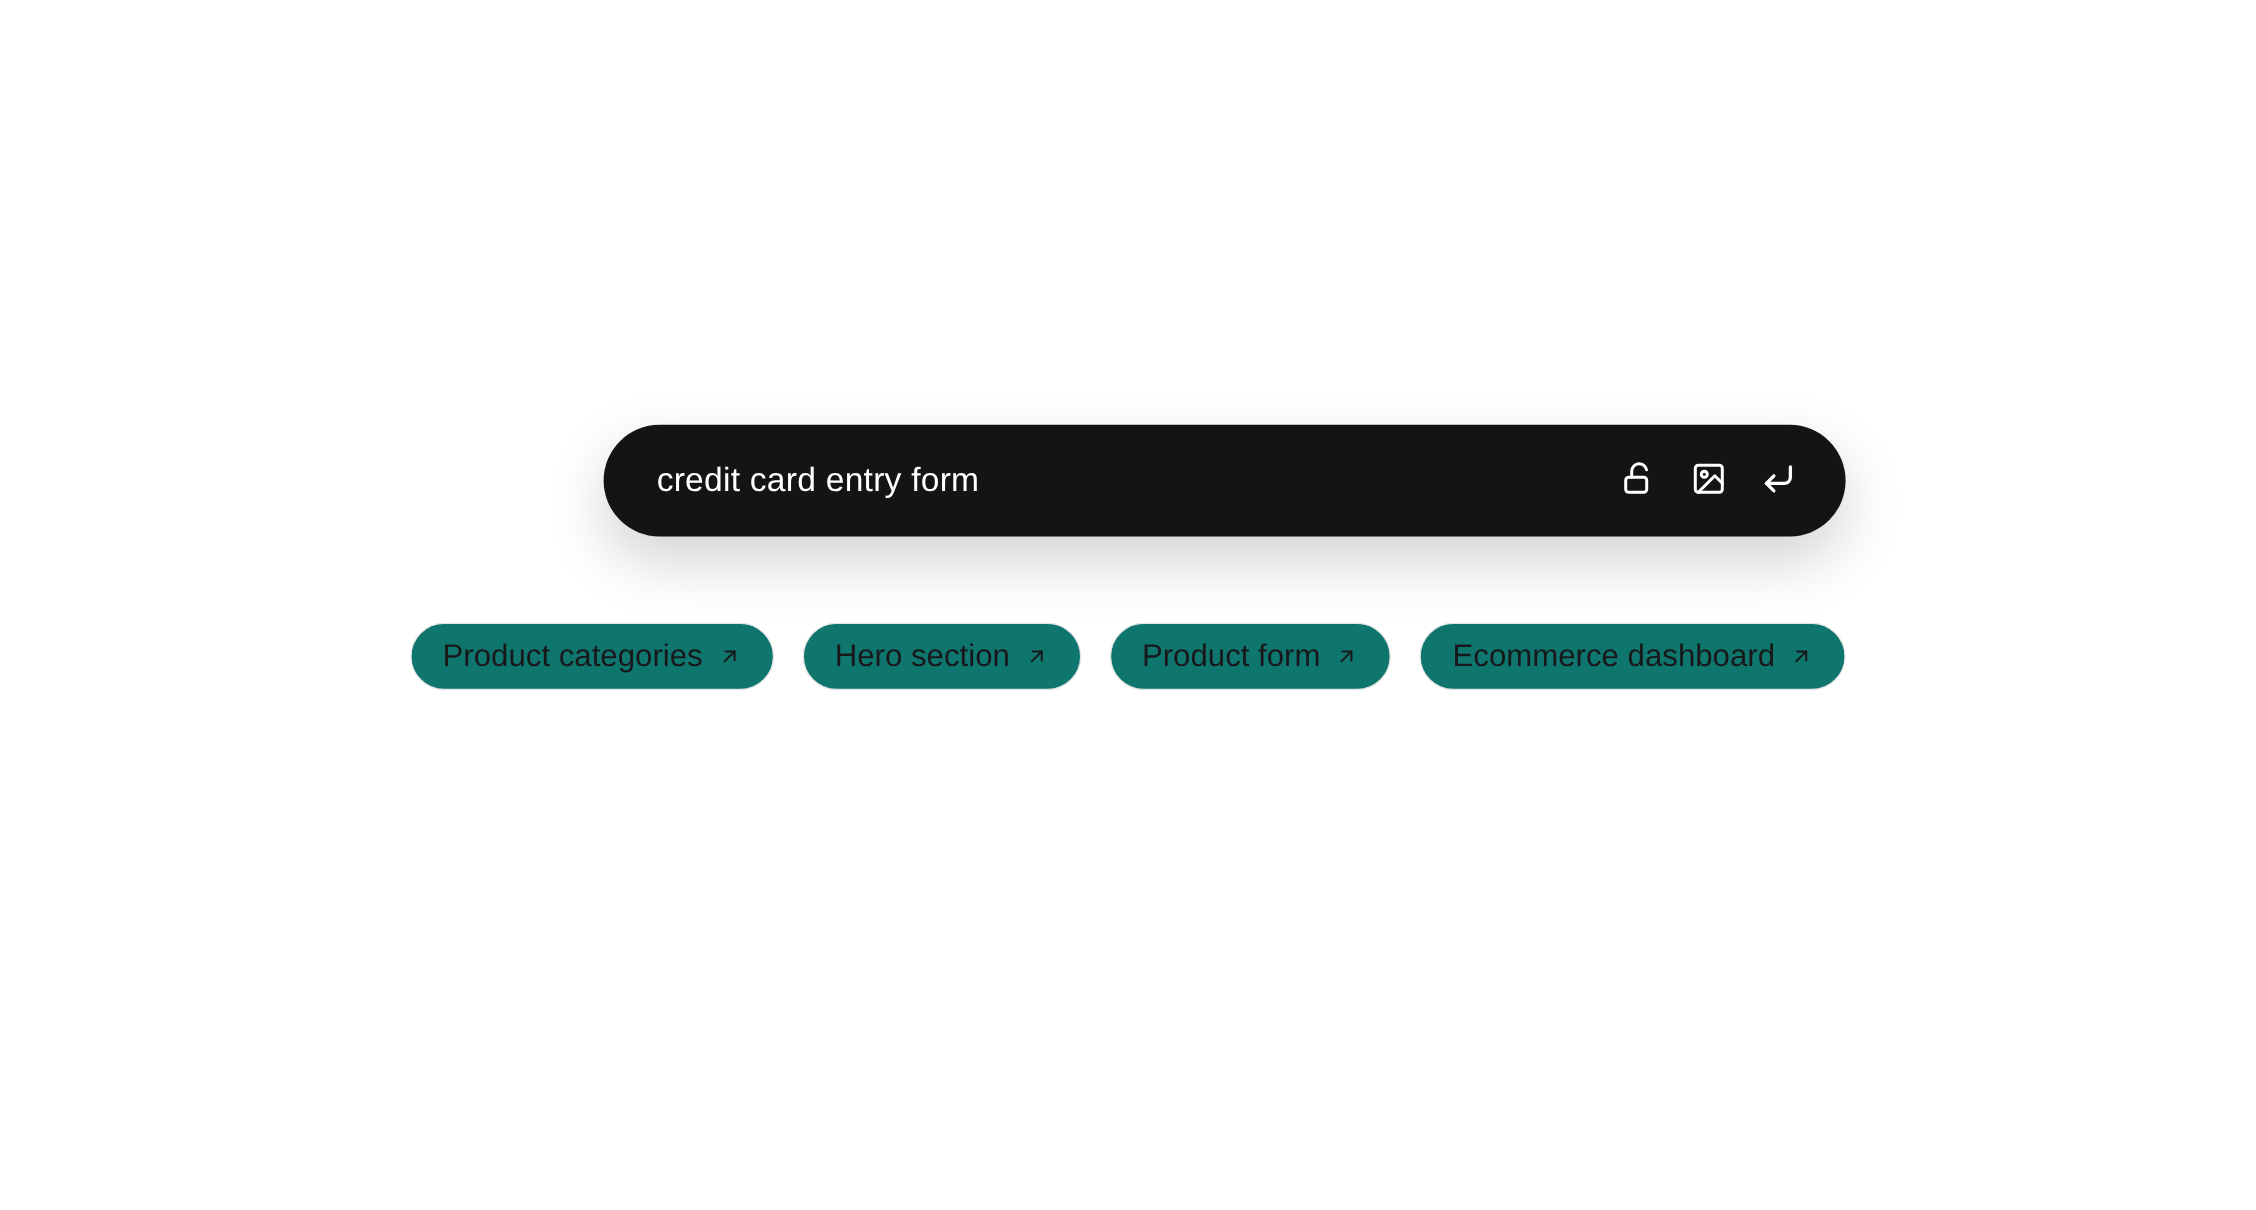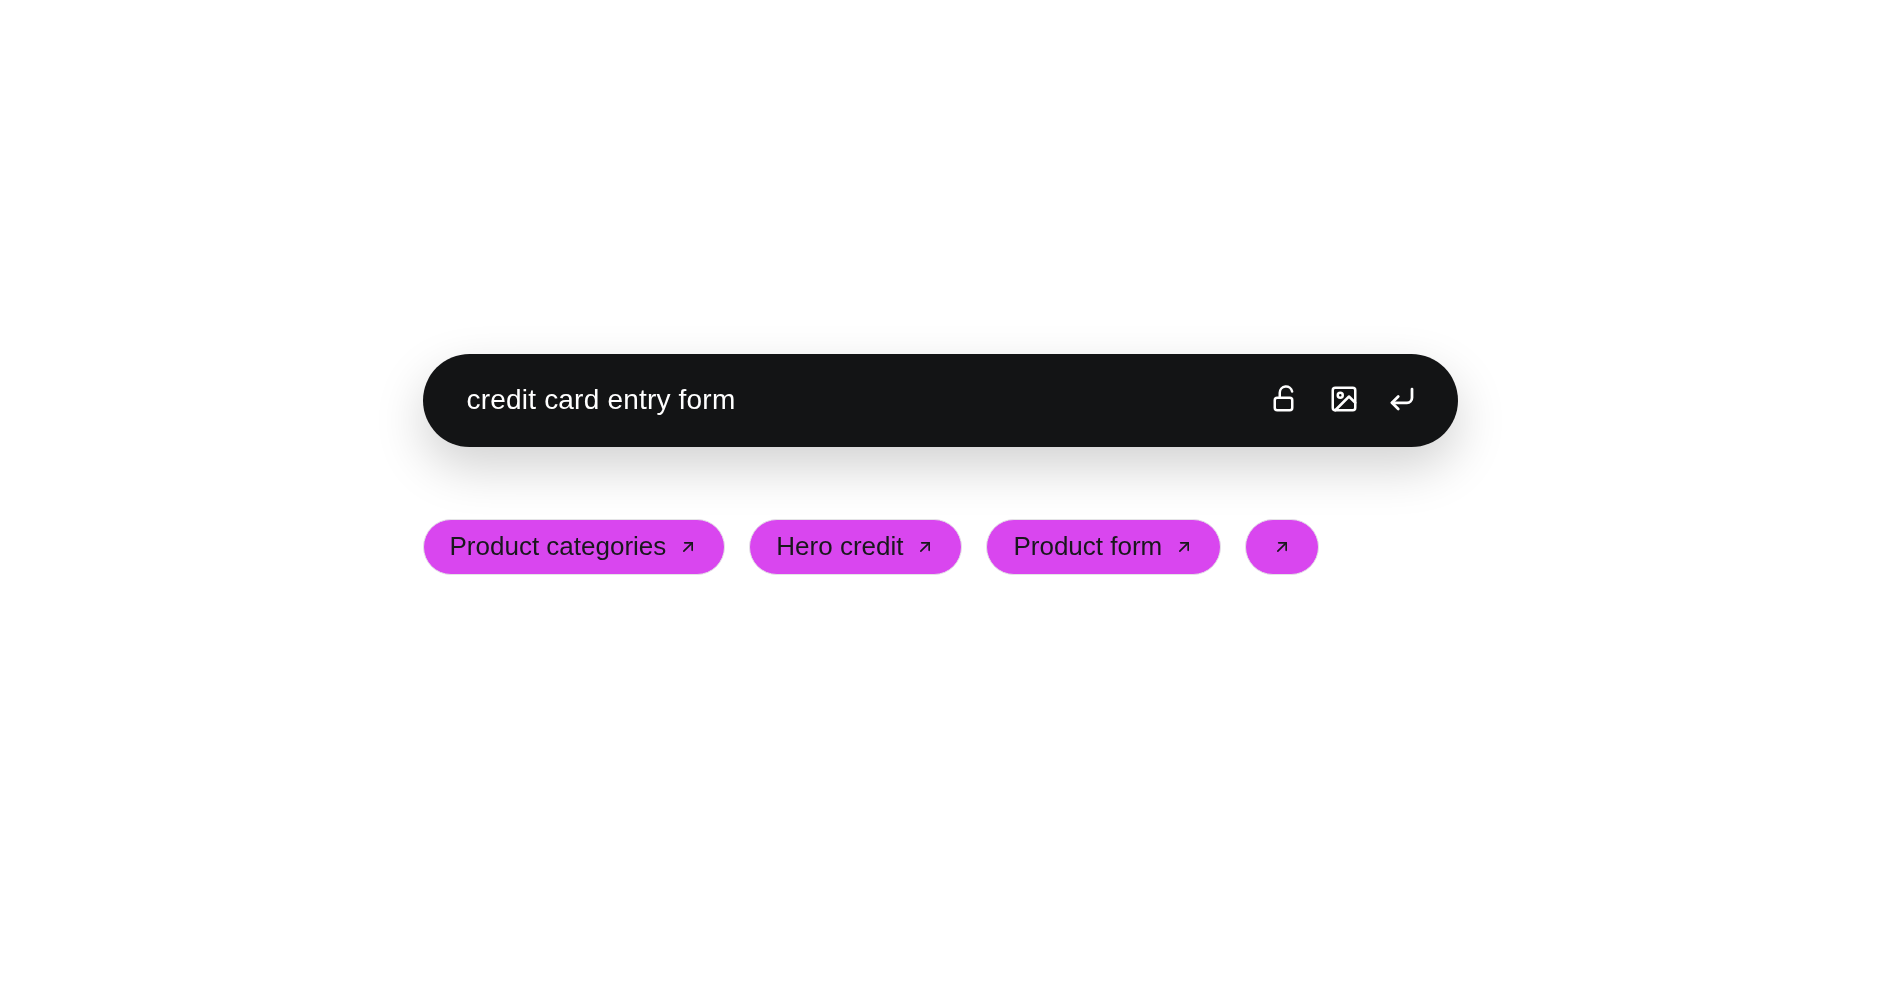--- a/index.html
+++ b/index.html
@@ -15,21 +15,21 @@
       font-family: -apple-system, BlinkMacSystemFont, "Segoe UI", Roboto, Helvetica, Arial, sans-serif;
       display: flex;
       flex-direction: column;
       align-items: center;
       justify-content: center;
     }
 
     .center-container {
       display: flex;
       flex-direction: column;
-      align-items: flex-start;
+      align-items: flex-end;
       gap: 72px;
       margin-top: -80px;
     }
 
     .command-bar {
       width: 1035px;
       height: 93px;
       background: #131415;
       border-radius: 48px;
       display: flex;
@@ -83,21 +83,21 @@
       align-items: center;
       gap: 24px;
     }
 
     .suggestion-chip {
       display: flex;
       align-items: center;
       gap: 12px;
       height: 56px;
       padding: 0 26px;
-      background: #d946ef;
+      background: #0f766e;
       border: 1.5px solid #e4e4e6;
       border-radius: 30px;
       cursor: pointer;
       font-size: 26px;
       color: #18181b;
       font-weight: 400;
     }
 
     .suggestion-chip .chip-icon {
       display: flex;
@@ -155,40 +155,41 @@
       <span>Product categories</span>
       <span class="chip-icon">
         <svg viewBox="0 0 24 24" fill="none" stroke="currentColor" stroke-width="2" stroke-linecap="round" stroke-linejoin="round">
           <line x1="7" y1="17" x2="17" y2="7"></line>
           <polyline points="8 7 17 7 17 16"></polyline>
         </svg>
       </span>
     </button>
 
     <button class="suggestion-chip">
-      <span>Hero credit</span>
+      <span>Hero section</span>
       <span class="chip-icon">
         <svg viewBox="0 0 24 24" fill="none" stroke="currentColor" stroke-width="2" stroke-linecap="round" stroke-linejoin="round">
           <line x1="7" y1="17" x2="17" y2="7"></line>
           <polyline points="8 7 17 7 17 16"></polyline>
         </svg>
       </span>
     </button>
 
     <button class="suggestion-chip">
       <span>Product form</span>
       <span class="chip-icon">
         <svg viewBox="0 0 24 24" fill="none" stroke="currentColor" stroke-width="2" stroke-linecap="round" stroke-linejoin="round">
           <line x1="7" y1="17" x2="17" y2="7"></line>
           <polyline points="8 7 17 7 17 16"></polyline>
         </svg>
       </span>
     </button>
 
     <button class="suggestion-chip">
+      <span>Ecommerce dashboard</span>
       <span class="chip-icon">
         <svg viewBox="0 0 24 24" fill="none" stroke="currentColor" stroke-width="2" stroke-linecap="round" stroke-linejoin="round">
           <line x1="7" y1="17" x2="17" y2="7"></line>
           <polyline points="8 7 17 7 17 16"></polyline>
         </svg>
       </span>
     </button>
   </div>
 
 </div>

